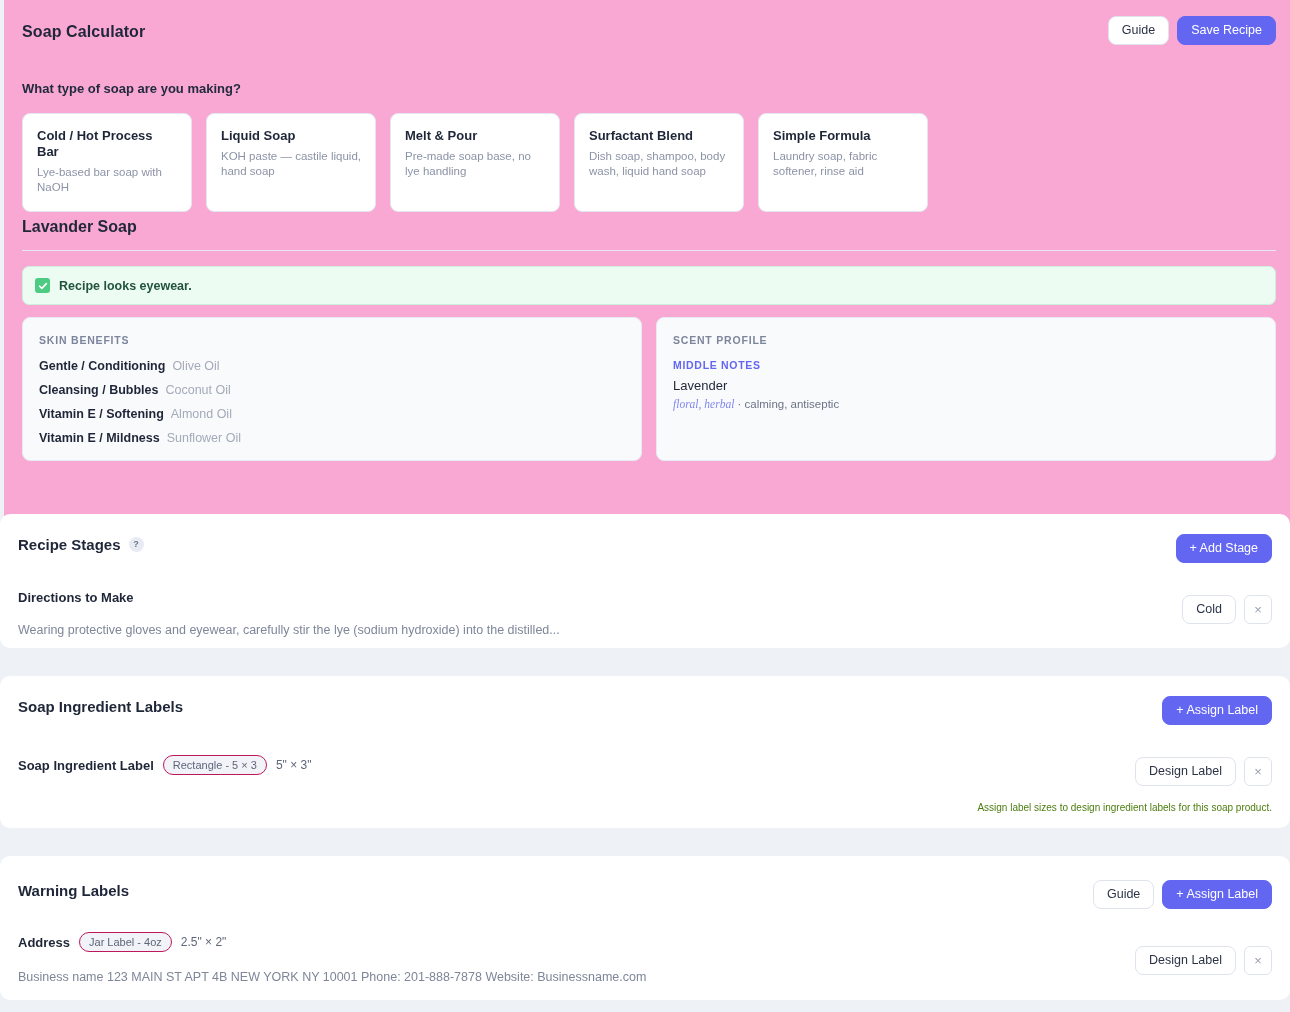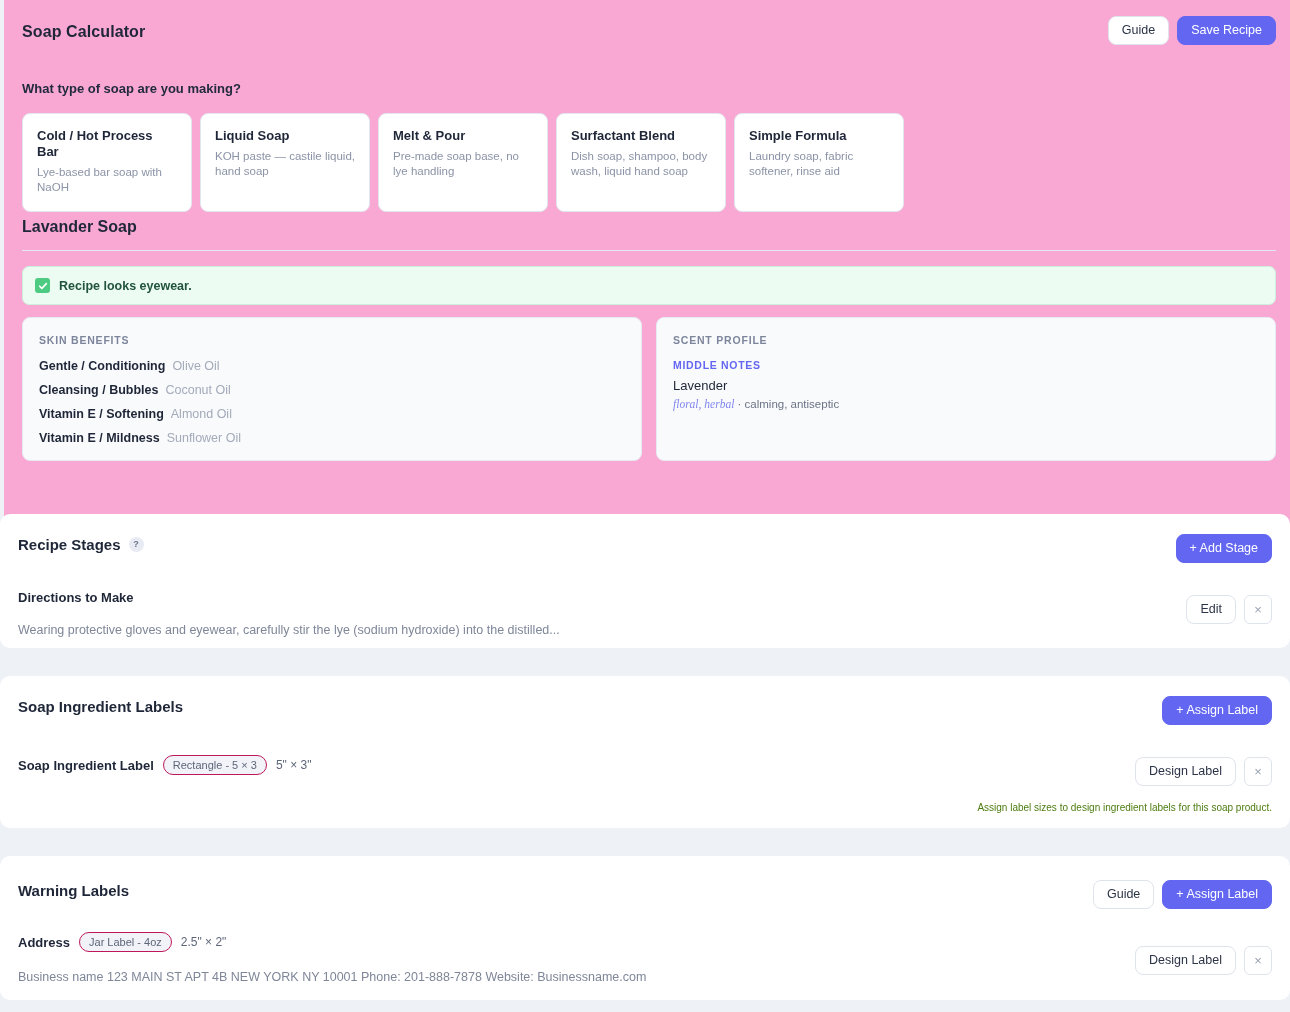--- a/index.html
+++ b/index.html
@@ -29,21 +29,21 @@
     line-height: 27px;
     cursor: pointer;
     white-space: nowrap;
     display: inline-block;
   }
   .btn-outline { background: #fff; border: 1px solid #dfe3ec; color: #2b3347; }
   .btn-primary { background: #6366f1; border: 1px solid #6366f1; color: #ffffff; }
 
   .prompt { position: absolute; left: 18px; top: 81px; font-size: 13px; font-weight: bold; color: #222b3d; }
 
-  .type-cards { position: absolute; left: 18px; top: 113px; display: flex; gap: 8px; }
+  .type-cards { position: absolute; left: 18px; top: 113px; display: flex; gap: 14px; }
   .type-card {
     width: 170px; min-height: 99px;
     border: 1px solid #e2e6ee;
     border-radius: 8px;
     background: #fff;
     padding: 14px 14px 10px 14px;
     cursor: pointer;
   }
   .type-card .tc-title { font-size: 13px; font-weight: bold; color: #1e2638; line-height: 16px; margin-bottom: 5px; }
   .type-card .tc-desc { font-size: 11.5px; color: #8b93a6; line-height: 15px; }
@@ -195,21 +195,21 @@
       <span class="help-badge">?</span>
     </div>
     <div class="sec-actions">
       <span class="btn btn-primary">+ Add Stage</span>
     </div>
 
     <div class="row-block" style="top:76px;">
       <div class="row-title">Directions to Make</div>
       <div class="row-sub">Wearing protective gloves and eyewear, carefully stir the lye (sodium hydroxide) into the distilled...</div>
       <div class="row-actions" style="top:5px;">
-        <span class="btn btn-outline">Edit</span>
+        <span class="btn btn-outline">Cold</span>
         <span class="btn-x">×</span>
       </div>
     </div>
   </div>
 
   <div class="sec" style="top:676px; height:152px;">
     <div class="sec-head">
       <span class="sec-title">Soap Ingredient Labels</span>
     </div>
     <div class="sec-actions">

